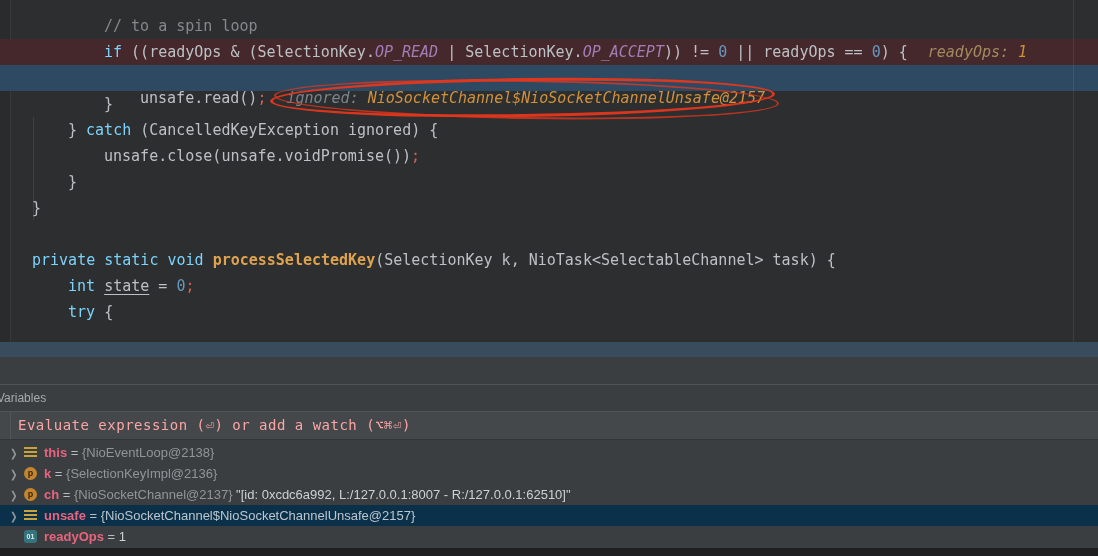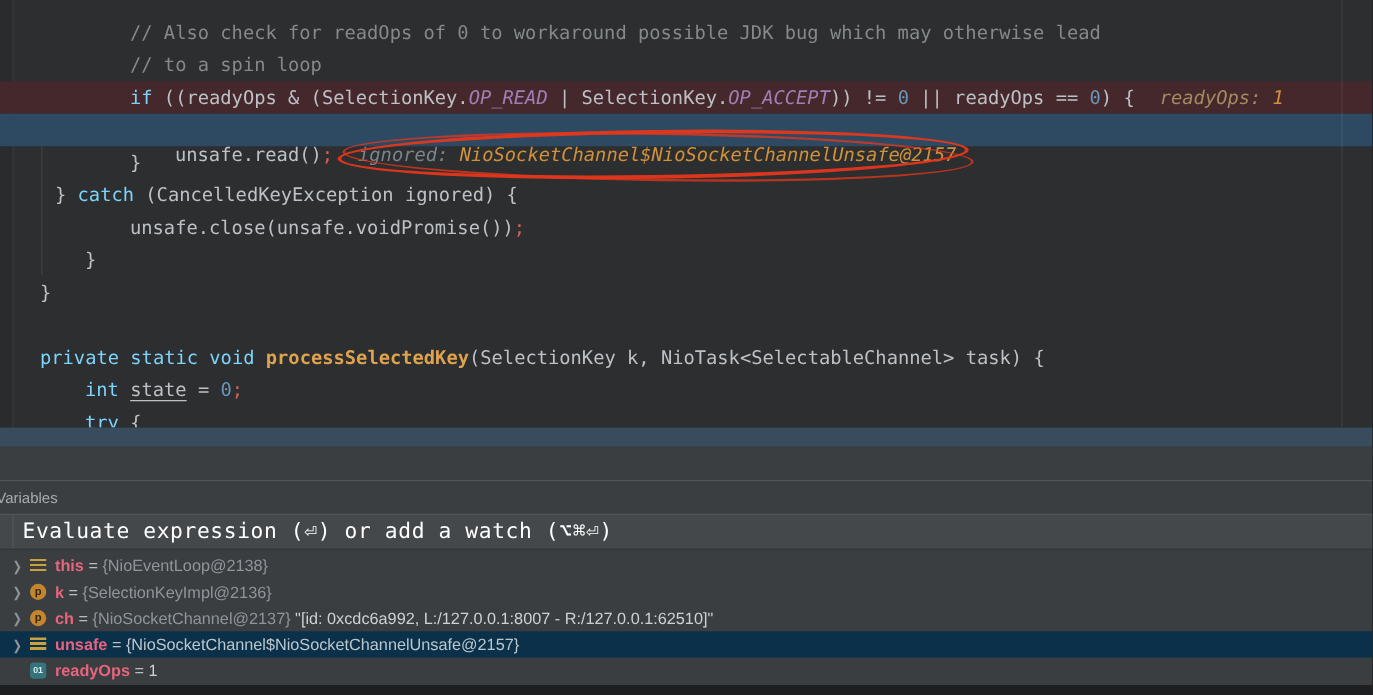--- a/index.html
+++ b/index.html
@@ -74,22 +74,22 @@
   }
   #evaluate-bar {
     position:absolute; top:55px; left:0; width:1098px; height:27px;
     background:#44484b;
   }
   #evaluate-bar .left-edge {
     position:absolute; left:10px; top:0; bottom:0; width:1px;
     background:rgba(255,255,255,0.08);
   }
   #evaluate-bar .eval-text {
-    color:#ffffff; font-family:"DejaVu Sans Mono", monospace;
-    font-size:17px; line-height:27px; padding-left:18px;
+    color:#fca5a5; font-family:"DejaVu Sans Mono", monospace;
+    font-size:14px; line-height:27px; padding-left:18px;
     letter-spacing:0.5px;
   }
   #var-rows { position:absolute; top:85px; left:0; width:1098px; }
   .var-row {
     display:flex; align-items:center; height:21px; width:1098px;
     padding-left:10px; font-size:13px; white-space:pre;
   }
   .var-row.selected { background:#0b3049; }
   .chevron {
     width:14px; color:#8f9499; font-size:9px; flex:0 0 14px;
@@ -109,26 +109,25 @@
   .var-ref  { color:#8f959a; }
   .var-row.selected .var-ref { color:#bcc6cd; }
   .var-str  { color:#ccd1d5; }
 </style>
 </head>
 <body>
 
 <div id="editor">
   <div id="gutter"></div>
   <div id="code-lines">
-      <div class="code-line" style="padding-left: 104px;"><span class="seg-comment">// Also check for readOps of 0 to workaround possible JDK bug which may otherwise lead</span></div>
       <div class="code-line" style="padding-left: 104px;"><span class="seg-comment">// to a spin loop</span></div>
       <div class="code-line bg-breakpoint" style="padding-left: 104px;"><span class="seg-kw">if</span><span class="seg-fg"> ((readyOps &amp; (SelectionKey.</span><span class="seg-static">OP_READ</span><span class="seg-fg"> | SelectionKey.</span><span class="seg-static">OP_ACCEPT</span><span class="seg-fg">)) != </span><span class="seg-num">0</span><span class="seg-fg"> || readyOps == </span><span class="seg-num">0</span><span class="seg-fg">) {</span><span class="hint"><span class="hint-label-warm">readyOps: </span><span class="hint-value">1</span></span></div>
       <div class="code-line bg-execution" style="padding-left: 140px;"><span class="seg-fg">unsafe.read()</span><span class="seg-semi">;</span><span class="hint annot"><span class="hint-label-gray">ignored: </span><span class="hint-value">NioSocketChannel$NioSocketChannelUnsafe@2157</span><div class="ellipse e1"></div><div class="ellipse e2"></div></span></div>
       <div class="code-line" style="padding-left: 104px;"><span class="seg-fg">}</span></div>
-      <div class="code-line" style="padding-left: 44px;"><span class="seg-fg">} </span><span class="seg-kw">catch</span><span class="seg-fg"> (CancelledKeyException ignored) {</span></div>
+      <div class="code-line" style="padding-left: 68px;"><span class="seg-fg">} </span><span class="seg-kw">catch</span><span class="seg-fg"> (CancelledKeyException ignored) {</span></div>
       <div class="code-line" style="padding-left: 104px;"><span class="seg-fg">unsafe.close(unsafe.voidPromise())</span><span class="seg-semi">;</span></div>
       <div class="code-line" style="padding-left: 68px;"><span class="seg-fg">}</span></div>
       <div class="code-line" style="padding-left: 32px;"><span class="seg-fg">}</span></div>
       <div class="code-line" style="padding-left: 32px;"></div>
       <div class="code-line" style="padding-left: 32px;"><span class="seg-kw">private static void </span><span class="seg-method">processSelectedKey</span><span class="seg-fg">(SelectionKey k, NioTask&lt;SelectableChannel&gt; task) {</span></div>
       <div class="code-line" style="padding-left: 68px;"><span class="seg-kw">int </span><span class="seg-underline">state</span><span class="seg-fg"> = </span><span class="seg-num">0</span><span class="seg-semi">;</span></div>
       <div class="code-line" style="padding-left: 68px;"><span class="seg-kw">try </span><span class="seg-fg">{</span></div>
     </div>
   <div id="indent-guide"></div>
   <div id="margin-guide"></div>

